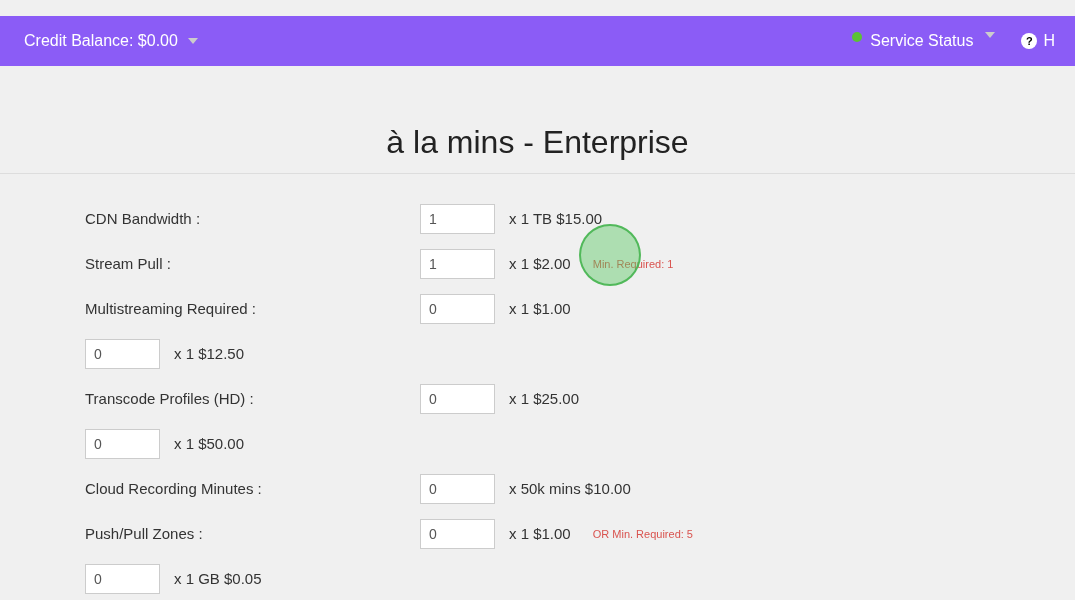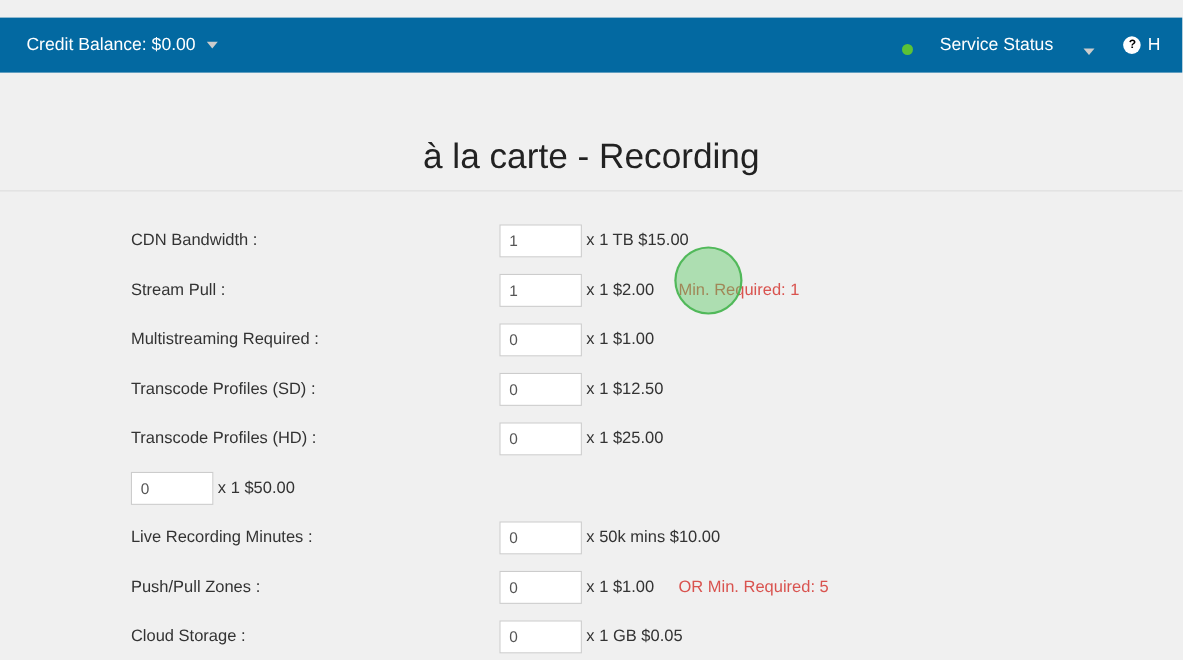--- a/index.html
+++ b/index.html
@@ -5,33 +5,33 @@
   * { box-sizing: border-box; margin: 0; padding: 0; }
   body {
     font-family: Arial, Helvetica, sans-serif;
     background: #f0f0f0;
     width: 1075px;
     height: 600px;
     overflow: hidden;
     color: #333;
   }
   .topbar {
-    background: #0369a1;
+    background: #8b5cf6;
     height: 50px;
     display: flex;
     align-items: center;
     justify-content: space-between;
     padding: 0 20px 0 24px;
     margin-top: 16px;
     color: #fff;
     font-size: 16px;
   }
   .topbar-left { display: flex; align-items: center; gap: 6px; cursor: pointer; }
   .topbar-right { display: flex; align-items: center; gap: 26px; }
-  .status-group { display: flex; align-items: flex-end; gap: 24px; cursor: pointer; }
+  .status-group { display: flex; align-items: flex-start; gap: 8px; cursor: pointer; }
   .status-dot {
     width: 10px; height: 10px; border-radius: 50%; background: #5bc236;
   }
   .caret {
     display: inline-block;
     width: 0; height: 0;
     border-left: 5px solid transparent;
     border-right: 5px solid transparent;
     border-top: 6px solid #ccc;
     margin-left: 4px;
@@ -50,21 +50,21 @@
     color: #222;
     margin-top: 58px;
     margin-bottom: 12px;
   }
   .divider {
     border: none;
     border-top: 1px solid #ddd;
     margin-bottom: 22px;
   }
   .form-rows {
-    padding-left: 119px;
+    padding-left: 85px;
   }
   .row {
     display: flex;
     align-items: center;
     height: 45px;
     position: relative;
   }
   .row-label {
     width: 335px;
     font-size: 15px;
@@ -73,27 +73,27 @@
   .qty-input {
     width: 75px;
     height: 30px;
     border: 1px solid #ccc;
     background: #fff;
     padding: 0 8px;
     font-size: 14px;
     color: #555;
   }
   .unit-text {
-    margin-left: 4px;
+    margin-left: 14px;
     font-size: 15px;
     color: #333;
   }
   .warn-text {
     margin-left: 22px;
-    font-size: 15px;
+    font-size: 11px;
     color: #d9534f;
   }
   .highlight-circle {
     position: absolute;
     width: 62px; height: 62px;
     border-radius: 50%;
     background: rgba(90, 200, 100, 0.45);
     border: 2px solid rgba(70, 180, 80, 0.9);
     left: 494px;
     top: -17px;
@@ -115,21 +115,21 @@
       <span>Service Status</span>
       <span class="caret"></span>
     </div>
     <div class="help-group">
       <span class="help-icon">?</span>
       <span>H</span>
     </div>
   </div>
 </div>
 
-<h1 class="page-title">à la carte - Recording</h1>
+<h1 class="page-title">à la mins - Enterprise</h1>
 <hr class="divider">
 
 <div class="form-rows">
 
   <div class="row">
     <span class="row-label">CDN Bandwidth :</span>
     <input class="qty-input" value="1" style="">
     <span class="unit-text">x 1 TB $15.00</span>
   </div>
 
@@ -141,48 +141,46 @@
     <span class="warn-text">Min. Required: 1</span>
   </div>
 
   <div class="row">
     <span class="row-label">Multistreaming Required :</span>
     <input class="qty-input" value="0" style="">
     <span class="unit-text">x 1 $1.00</span>
   </div>
 
   <div class="row">
-    <span class="row-label">Transcode Profiles (SD) :</span>
     <input class="qty-input" value="0" style="">
     <span class="unit-text">x 1 $12.50</span>
   </div>
 
   <div class="row">
     <span class="row-label">Transcode Profiles (HD) :</span>
     <input class="qty-input" value="0" style="">
     <span class="unit-text">x 1 $25.00</span>
   </div>
 
   <div class="row">
     <input class="qty-input" value="0" style="">
     <span class="unit-text">x 1 $50.00</span>
   </div>
 
   <div class="row">
-    <span class="row-label">Live Recording Minutes :</span>
+    <span class="row-label">Cloud Recording Minutes :</span>
     <input class="qty-input" value="0" style="">
     <span class="unit-text">x 50k mins $10.00</span>
   </div>
 
   <div class="row">
     <span class="row-label">Push/Pull Zones :</span>
     <input class="qty-input" value="0" style="">
     <span class="unit-text">x 1 $1.00</span>
     <span class="warn-text">OR Min. Required: 5</span>
   </div>
 
   <div class="row">
-    <span class="row-label">Cloud Storage :</span>
     <input class="qty-input" value="0" style="">
     <span class="unit-text">x 1 GB $0.05</span>
   </div>
 
 </div>
 
 </body></html>

